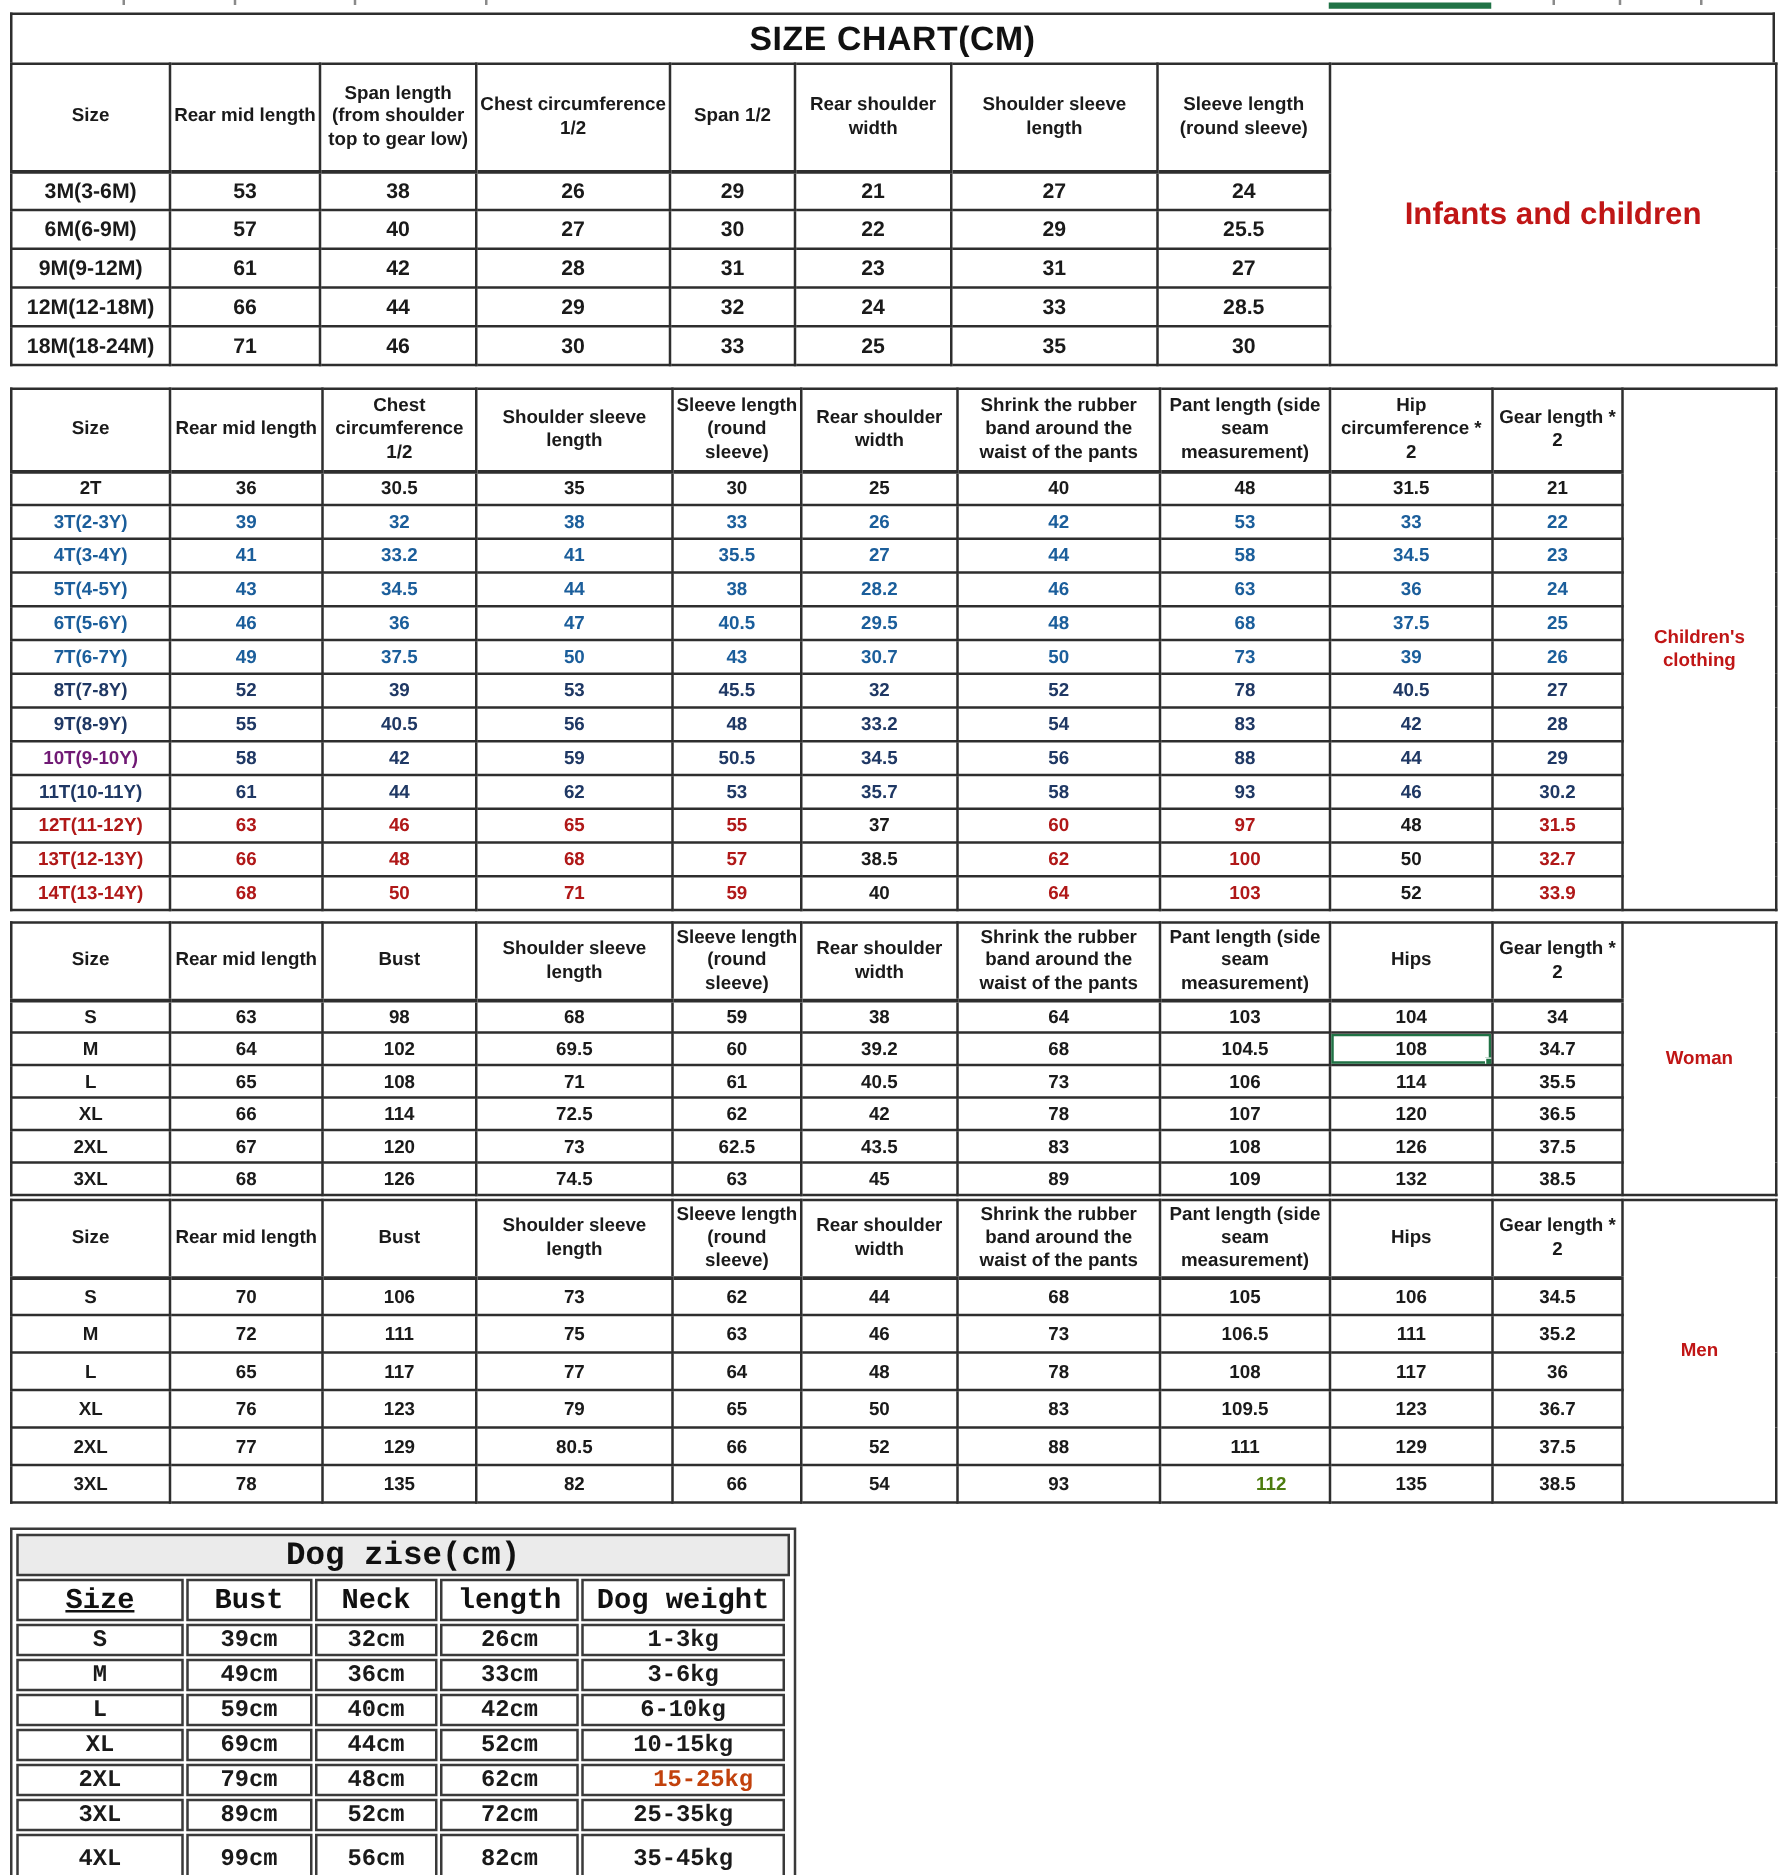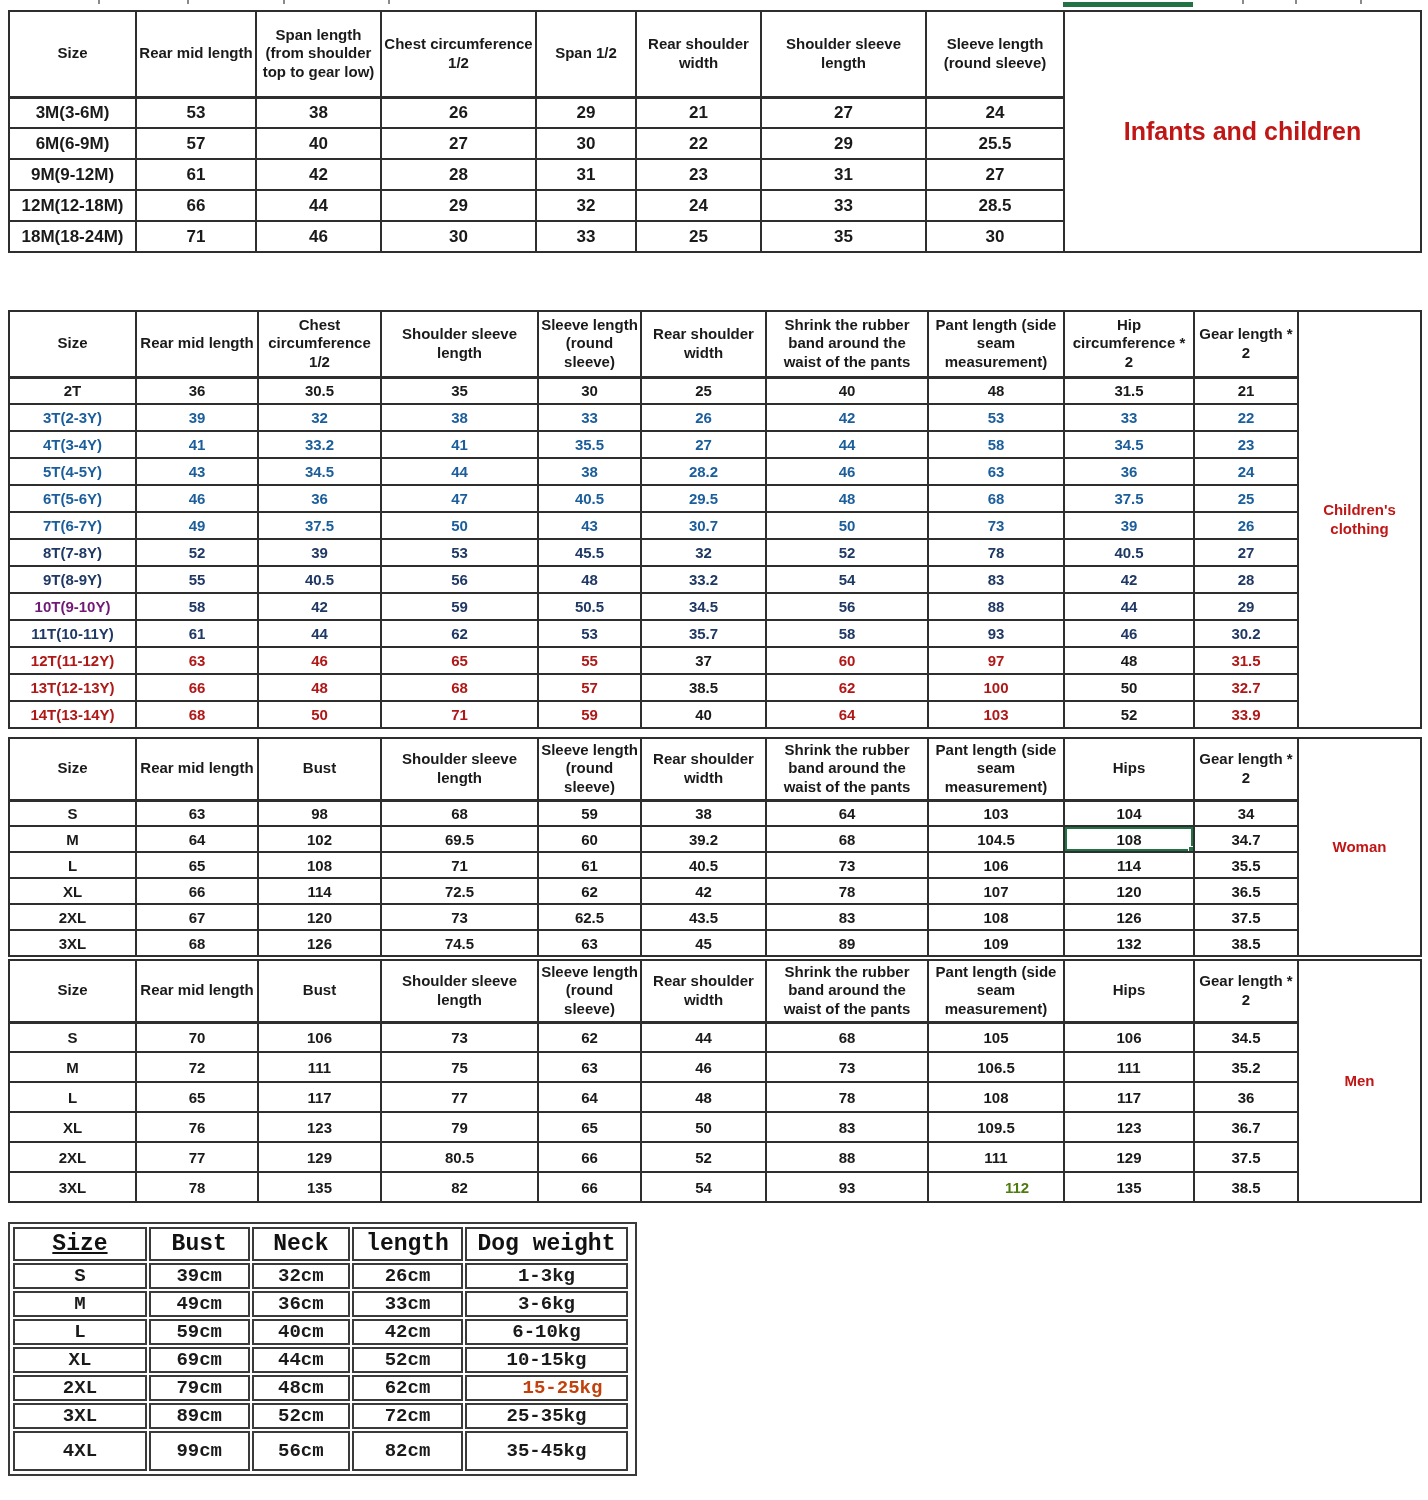--- a/index.html
+++ b/index.html
@@ -67,20 +67,21 @@
   <div class="tick" style="left:187px"></div>
   <div class="tick" style="left:283px"></div>
   <div class="tick" style="left:388px"></div>
   <div class="tick" style="left:1242px"></div>
   <div class="tick" style="left:1295px"></div>
   <div class="tick" style="left:1360px"></div>
 
   <div class="col-highlight" style="background: rgb(33, 115, 70);"></div>
 
   <section style="top:10px">
+    <div class="title-bar">SIZE CHART(CM)</div>
     <table class="grid" id="tbl-infants">
       <colgroup>
         <col style="width:127px">
           <col style="width:120px">
           <col style="width:125px">
         <col style="width:155px">
           <col style="width:100px">
           <col style="width:125px">
         <col style="width:165px">
           <col style="width:138px">
@@ -546,20 +547,21 @@
             <td style="color: #4d7c0f; padding-left: 44px;">112</td>
             <td style="color: rgb(26, 26, 26);">135</td>
             <td style="color: rgb(26, 26, 26);">38.5</td>
           </tr>
         </tbody>
     </table>
   </section>
 
   <section style="top:1222px">
     <div class="dog-wrap">
+      <div class="dog-title">Dog zise(cm)</div>
       <table class="dog">
         <colgroup>
           <col style="width:133px">
             <col style="width:100px">
             <col style="width:98px">
           <col style="width:110px">
             <col style="width:162px">
         </colgroup>
         <tbody>
             <tr class="head-row">

